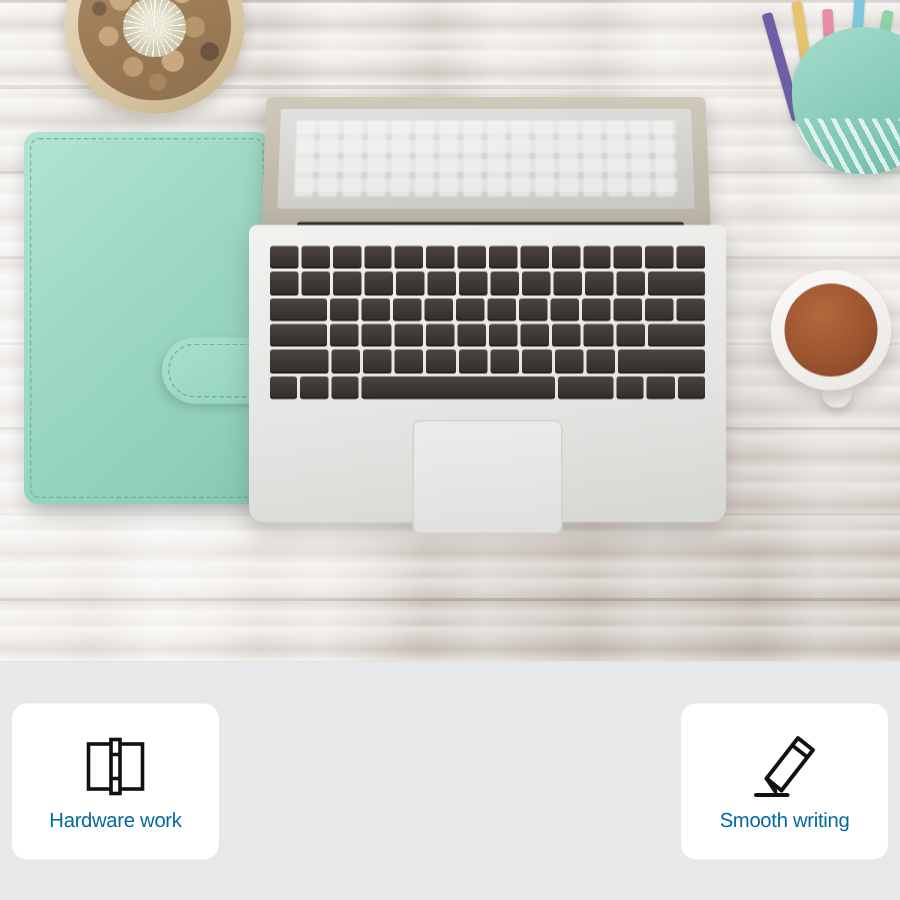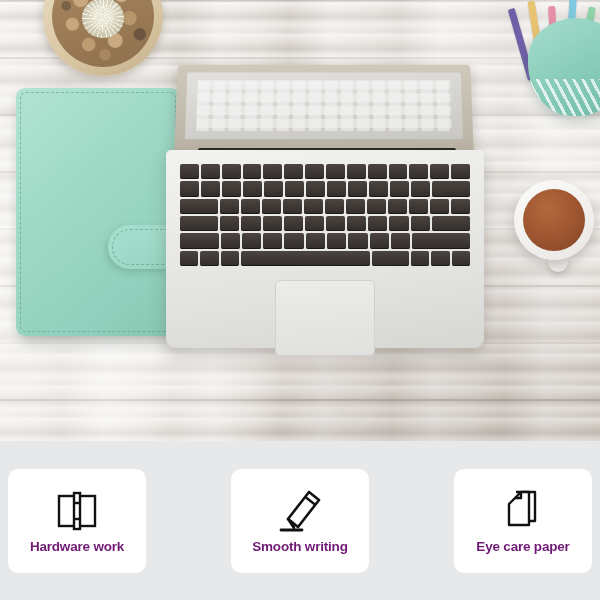--- a/index.html
+++ b/index.html
@@ -224,21 +224,21 @@
   .card {
     width: 138px; height: 104px;
     background: #fff;
     border-radius: 10px;
     display: flex; flex-direction: column;
     align-items: center; justify-content: center;
     gap: 4px;
   }
   .card-icon { width: 48px; height: 48px; display:block; }
   .card-label {
-    font-size: 13.5px; font-weight: bold; color: #701a75;
+    font-size: 13.5px; font-weight: normal; color: #0369a1;
     letter-spacing: -.2px; white-space: nowrap;
   }
 </style>
 </head>
 <body>
 
 <div class="page">
 
   <div class="hero">
     <div class="wood"></div>
@@ -375,23 +375,15 @@
       <svg class="card-icon" viewBox="0 0 48 48">
         <path d="M33 5 L43 13 L22 40 L12 32 Z" fill="none" stroke="#111" stroke-width="2.6" stroke-linejoin="round"></path>
         <line x1="30" y1="10.5" x2="39.5" y2="18" stroke="#111" stroke-width="2.4"></line>
         <path d="M17 36 L12 32 L18 41 Z" fill="#111" stroke="#111" stroke-width="2.4" stroke-linejoin="round"></path>
         <line x1="5" y1="43" x2="26" y2="43" stroke="#111" stroke-width="2.8" stroke-linecap="round"></line>
       </svg>
       <div class="card-label">Smooth writing</div>
     </div>
 
 
-    <div class="card">
-      <svg class="card-icon" viewBox="0 0 48 48">
-        <path d="M17 5 H36 V34 H24" fill="none" stroke="#111" stroke-width="2.4" stroke-linejoin="round"></path>
-        <path d="M16 11 L22 5 H30 V38 H10 V17 Z" fill="#fff" stroke="#111" stroke-width="2.4" stroke-linejoin="round"></path>
-        <path d="M22 5 L22 11 L16 11" fill="none" stroke="#111" stroke-width="2.4" stroke-linejoin="round"></path>
-      </svg>
-      <div class="card-label">Eye care paper</div>
-    </div>
 
   </div>
 </div>
 
 </body></html>

